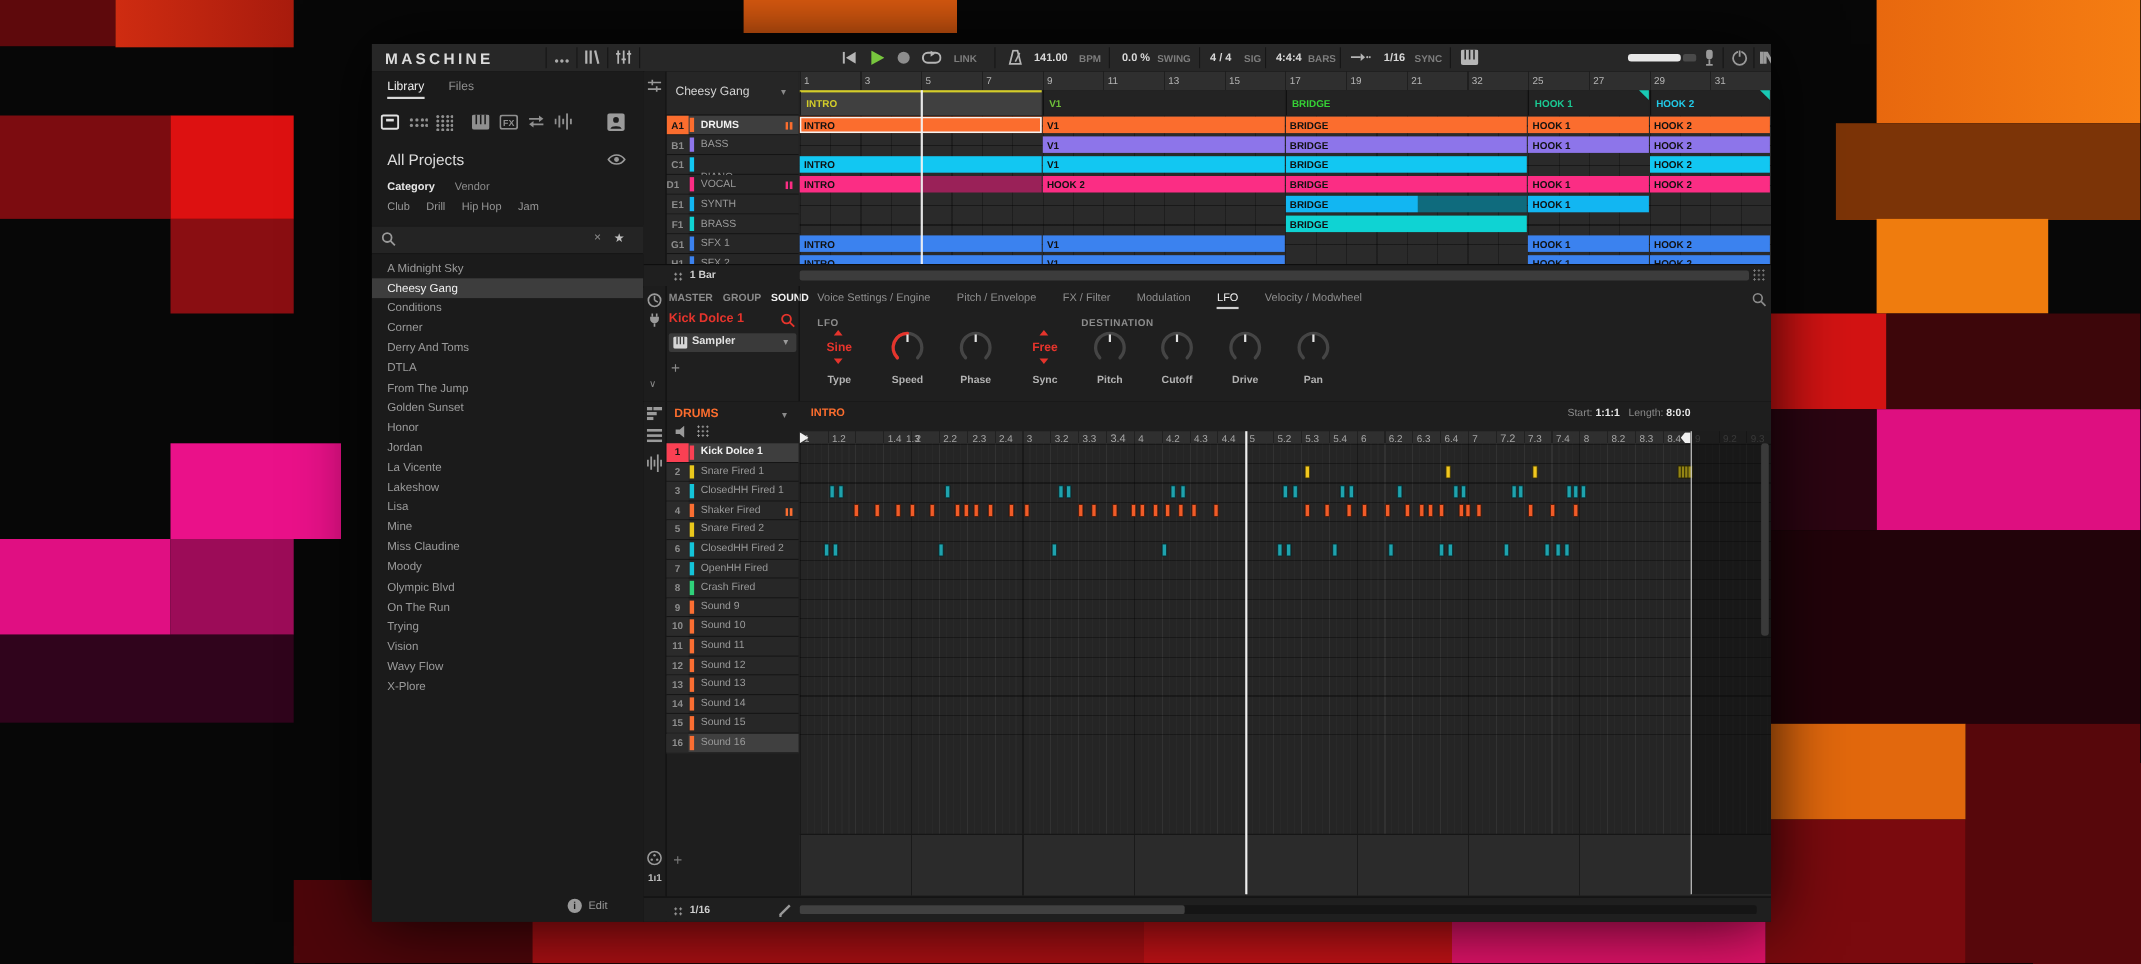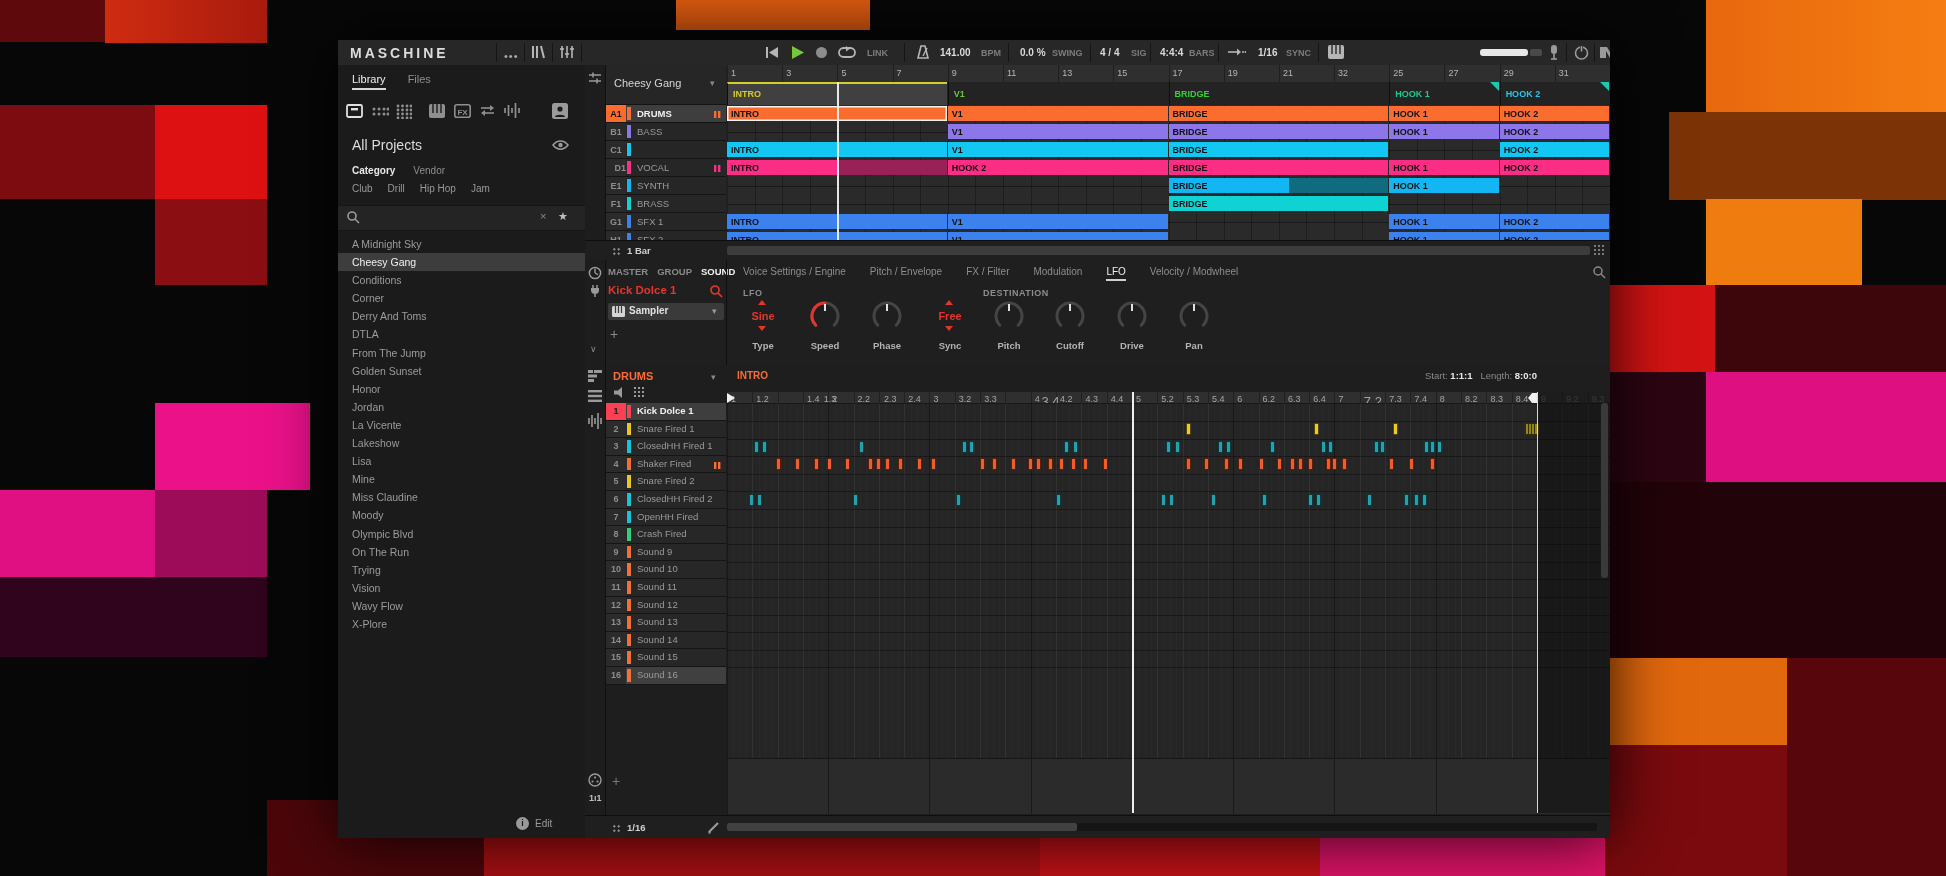--- a/index.html
+++ b/index.html
@@ -449,21 +449,21 @@
             </div>
             <div class="cellpat" style="position: absolute; left: 562.504px; top: 1px; width: 219.752px; height: 15px; background: rgb(18, 199, 242);">
               <div class="celllabel" style="position: absolute; left: 0px; top: 1px;">BRIDGE</div>
             </div>
             <div class="cellpat" style="position: absolute; left: 893.632px; top: 1px; width: 109.376px; height: 15px; background: rgb(18, 199, 242);">
               <div class="celllabel" style="position: absolute; left: 0px; top: 1px;">HOOK 2</div>
             </div>
           </div>
           <div style="position: absolute; left: 0px; top: 54px; width: 1004px; height: 18px;">
             <div style="position: absolute; left: 0px; top: 0px; width: 120px; height: 17px; background: rgb(38, 38, 38); border-bottom: 1px solid rgb(20, 20, 20);">
-              <div style="position: absolute; left: 0px; top: 0px; width: 20px; height: 100%; text-align: right; font-size: 9px; font-weight: bold; line-height: 18px; background: rgb(42, 42, 42); color: rgb(141, 141, 141);">D1</div>
+              <div style="position: absolute; left: 0px; top: 0px; width: 20px; height: 100%; text-align: left; font-size: 9px; font-weight: bold; line-height: 18px; background: rgb(42, 42, 42); color: rgb(141, 141, 141);">D1</div>
               <div style="position: absolute; left: 21px; top: 2px; width: 4px; height: 13px; background: rgb(251, 45, 132);"></div>
               <div style="position: absolute; left: 31px; top: 0px; font-size: 9.5px; line-height: 17px; color: rgb(154, 154, 154); font-weight: normal; white-space: nowrap;">VOCAL</div>
               <div style="position: absolute; left: 108px; top: 5px; width: 8px; height: 8px;">
                 <svg width="8" height="8">
                   <rect x="0" y="1" width="2.4" height="7" fill="#fb2d84"></rect>
                   <rect x="4" y="1" width="2.4" height="7" fill="#fb2d84"></rect>
                 </svg>
               </div>
             </div>
             <div class="cellpat" style="position: absolute; left: 121px; top: 1px; width: 109.876px; height: 15px; background: rgb(251, 45, 132);">
@@ -745,35 +745,35 @@
           <div style="position: absolute; left: 29.3125px; top: 1.5px; font-size: 9px; color: rgb(165, 165, 165);">1.2</div>
           <div style="position: absolute; left: 54.625px; top: 1.5px; font-size: 9px; color: rgb(165, 165, 165); margin-left: 42px;">1.3</div>
           <div style="position: absolute; left: 79.9375px; top: 1.5px; font-size: 9px; color: rgb(165, 165, 165);">1.4</div>
           <div style="position: absolute; left: 105.25px; top: 1.5px; font-size: 9px; color: rgb(165, 165, 165);">2</div>
           <div style="position: absolute; left: 130.562px; top: 1.5px; font-size: 9px; color: rgb(165, 165, 165);">2.2</div>
           <div style="position: absolute; left: 157px; top: 1.5px; font-size: 9px; color: rgb(165, 165, 165);">2.3</div>
           <div style="position: absolute; left: 181.188px; top: 1.5px; font-size: 9px; color: rgb(165, 165, 165);">2.4</div>
           <div style="position: absolute; left: 206.5px; top: 1.5px; font-size: 9px; color: rgb(165, 165, 165);">3</div>
           <div style="position: absolute; left: 231.812px; top: 1.5px; font-size: 9px; color: rgb(165, 165, 165);">3.2</div>
           <div style="position: absolute; left: 257.125px; top: 1.5px; font-size: 9px; color: rgb(165, 165, 165);">3.3</div>
-          <div style="position: absolute; left: 282.438px; top: 1.5px; font-size: 13px; color: rgb(165, 165, 165); margin-left: 32px;">3.4</div>
+          <div style="position: absolute; left: 282.438px; top: 1.5px; font-size: 10px; color: rgb(165, 165, 165);">3.4</div>
           <div style="position: absolute; left: 307.75px; top: 1.5px; font-size: 9px; color: rgb(165, 165, 165);">4</div>
           <div style="position: absolute; left: 333.062px; top: 1.5px; font-size: 9px; color: rgb(165, 165, 165);">4.2</div>
           <div style="position: absolute; left: 358.375px; top: 1.5px; font-size: 9px; color: rgb(165, 165, 165);">4.3</div>
           <div style="position: absolute; left: 383.688px; top: 1.5px; font-size: 9px; color: rgb(165, 165, 165);">4.4</div>
           <div style="position: absolute; left: 409px; top: 1.5px; font-size: 9px; color: rgb(165, 165, 165);">5</div>
           <div style="position: absolute; left: 434.312px; top: 1.5px; font-size: 9px; color: rgb(165, 165, 165);">5.2</div>
           <div style="position: absolute; left: 459.625px; top: 1.5px; font-size: 9px; color: rgb(165, 165, 165);">5.3</div>
           <div style="position: absolute; left: 484.938px; top: 1.5px; font-size: 9px; color: rgb(165, 165, 165);">5.4</div>
           <div style="position: absolute; left: 510.25px; top: 1.5px; font-size: 9px; color: rgb(165, 165, 165);">6</div>
           <div style="position: absolute; left: 535.562px; top: 1.5px; font-size: 9px; color: rgb(165, 165, 165);">6.2</div>
           <div style="position: absolute; left: 560.875px; top: 1.5px; font-size: 9px; color: rgb(165, 165, 165);">6.3</div>
           <div style="position: absolute; left: 586.188px; top: 1.5px; font-size: 9px; color: rgb(165, 165, 165);">6.4</div>
           <div style="position: absolute; left: 611.5px; top: 1.5px; font-size: 9px; color: rgb(165, 165, 165);">7</div>
-          <div style="position: absolute; left: 636.812px; top: 1.5px; font-size: 13px; color: rgb(165, 165, 165);">7.2</div>
+          <div style="position: absolute; left: 636.812px; top: 1.5px; font-size: 10px; color: rgb(165, 165, 165);">7.2</div>
           <div style="position: absolute; left: 662.125px; top: 1.5px; font-size: 9px; color: rgb(165, 165, 165);">7.3</div>
           <div style="position: absolute; left: 687.438px; top: 1.5px; font-size: 9px; color: rgb(165, 165, 165);">7.4</div>
           <div style="position: absolute; left: 712.75px; top: 1.5px; font-size: 9px; color: rgb(165, 165, 165);">8</div>
           <div style="position: absolute; left: 738.062px; top: 1.5px; font-size: 9px; color: rgb(165, 165, 165);">8.2</div>
           <div style="position: absolute; left: 763.375px; top: 1.5px; font-size: 9px; color: rgb(165, 165, 165);">8.3</div>
           <div style="position: absolute; left: 788.688px; top: 1.5px; font-size: 9px; color: rgb(165, 165, 165);">8.4</div>
           <div style="position: absolute; left: 814px; top: 1.5px; font-size: 9px; color: rgb(95, 95, 95);">9</div>
           <div style="position: absolute; left: 839.312px; top: 1.5px; font-size: 9px; color: rgb(95, 95, 95);">9.2</div>
           <div style="position: absolute; left: 864.625px; top: 1.5px; font-size: 9px; color: rgb(95, 95, 95);">9.3</div>
         </div>

